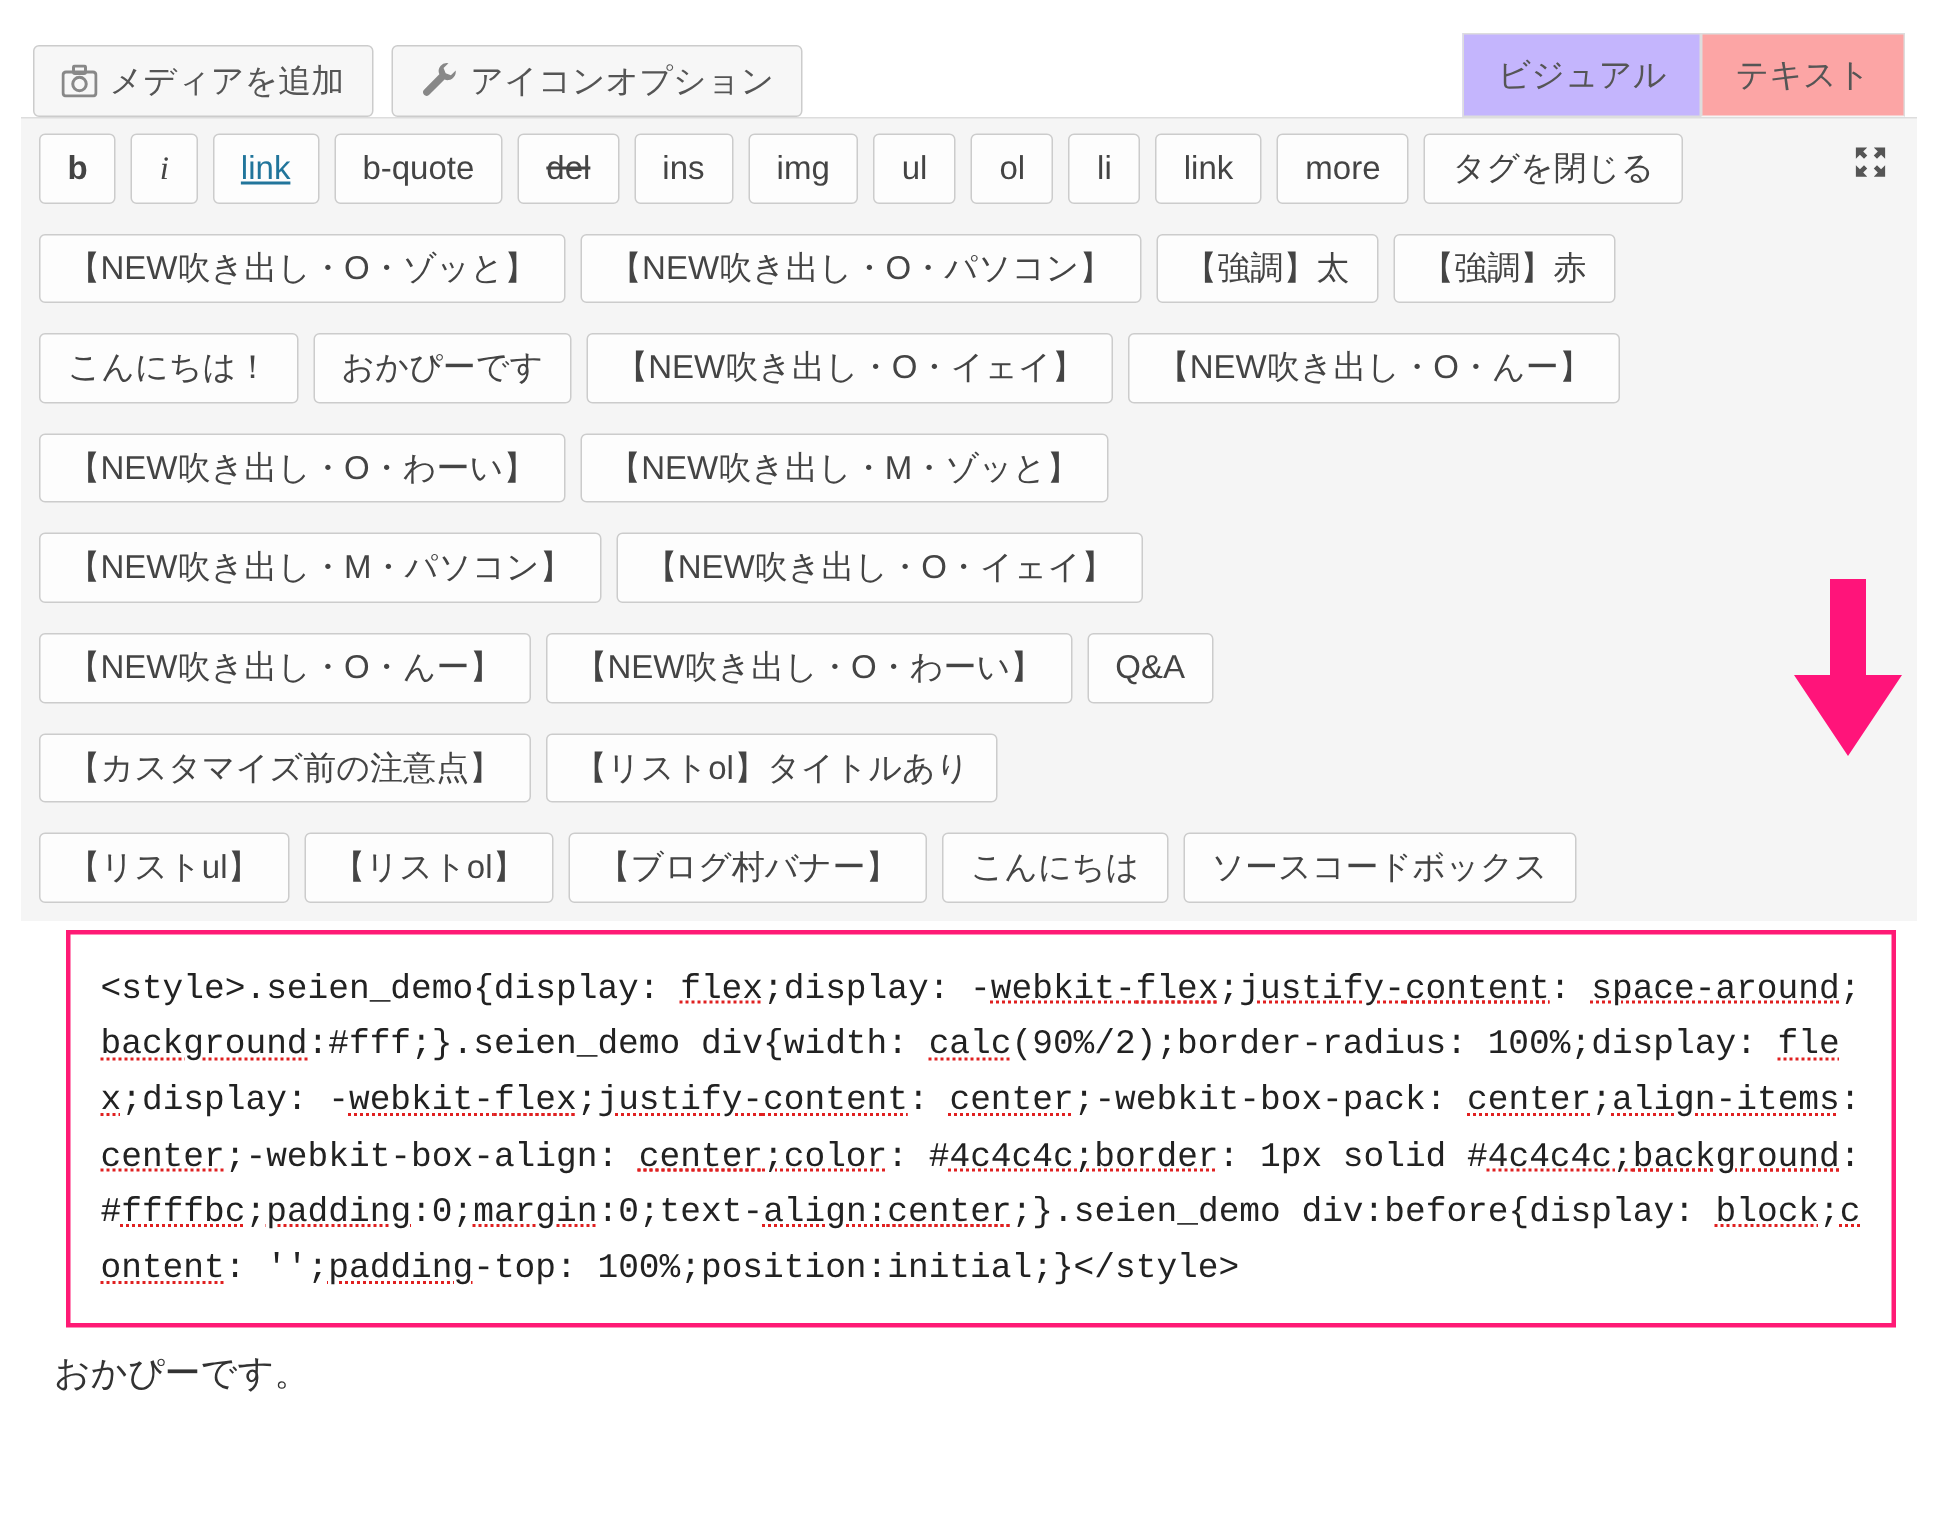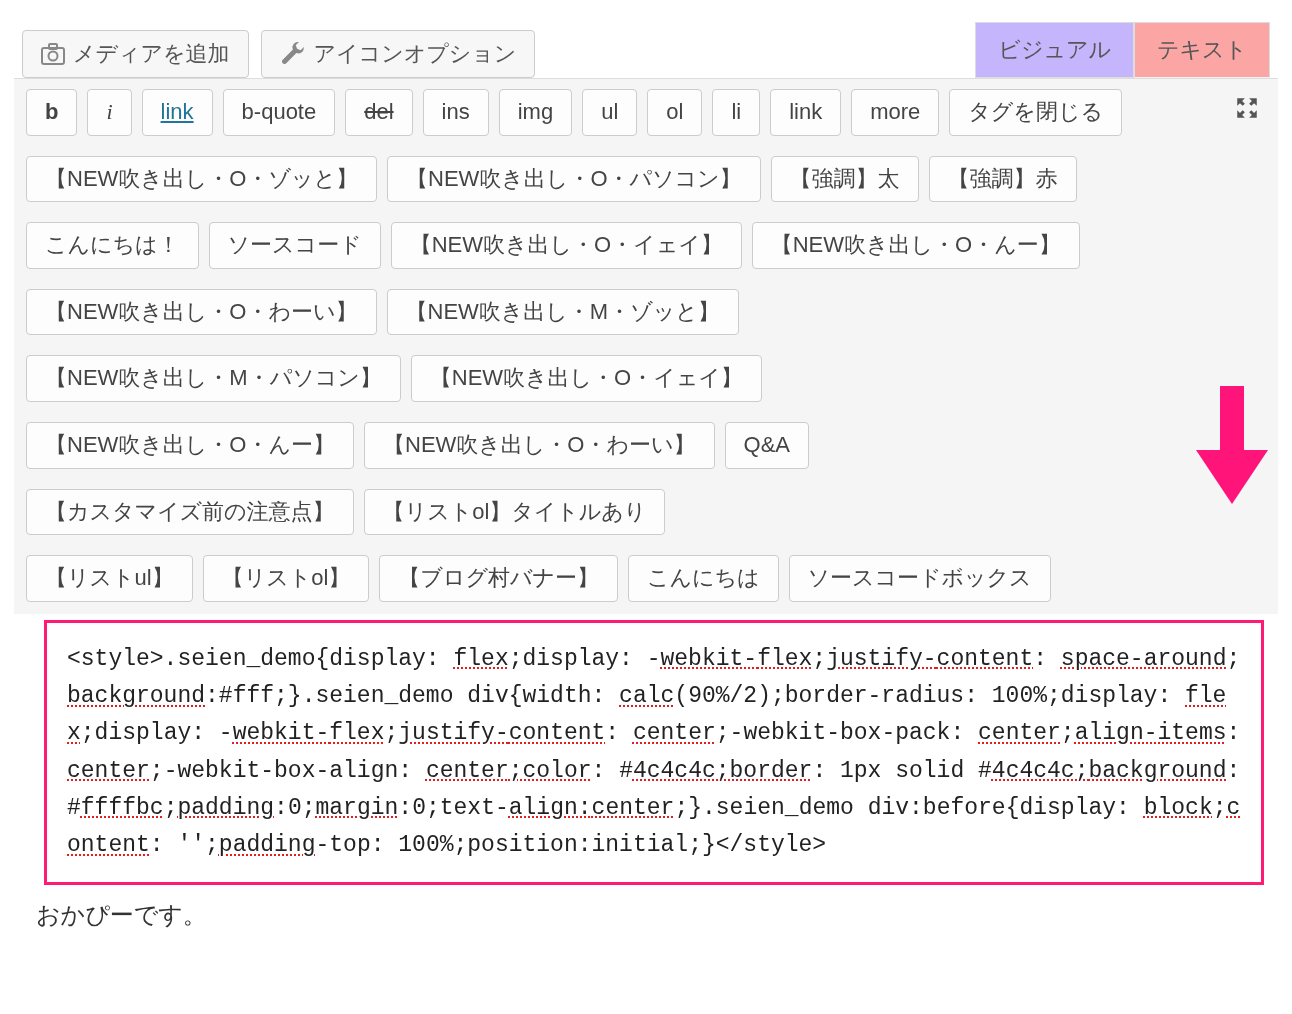--- a/index.html
+++ b/index.html
@@ -172,21 +172,21 @@
   <div style="flex-basis:100%;height:0"></div>
 
   <button class="qbtn">【NEW吹き出し・O・ゾッと】</button>
   <button class="qbtn">【NEW吹き出し・O・パソコン】</button>
   <button class="qbtn">【強調】太</button>
   <button class="qbtn">【強調】赤</button>
 
   <div style="flex-basis:100%;height:0"></div>
 
   <button class="qbtn">こんにちは！</button>
-  <button class="qbtn">ソースコード</button>
+  <button class="qbtn">おかぴーです</button>
   <button class="qbtn">【NEW吹き出し・O・イェイ】</button>
   <button class="qbtn">【NEW吹き出し・O・んー】</button>
 
   <div style="flex-basis:100%;height:0"></div>
 
   <button class="qbtn">【NEW吹き出し・O・わーい】</button>
   <button class="qbtn">【NEW吹き出し・M・ゾッと】</button>
 
   <div style="flex-basis:100%;height:0"></div>
 

